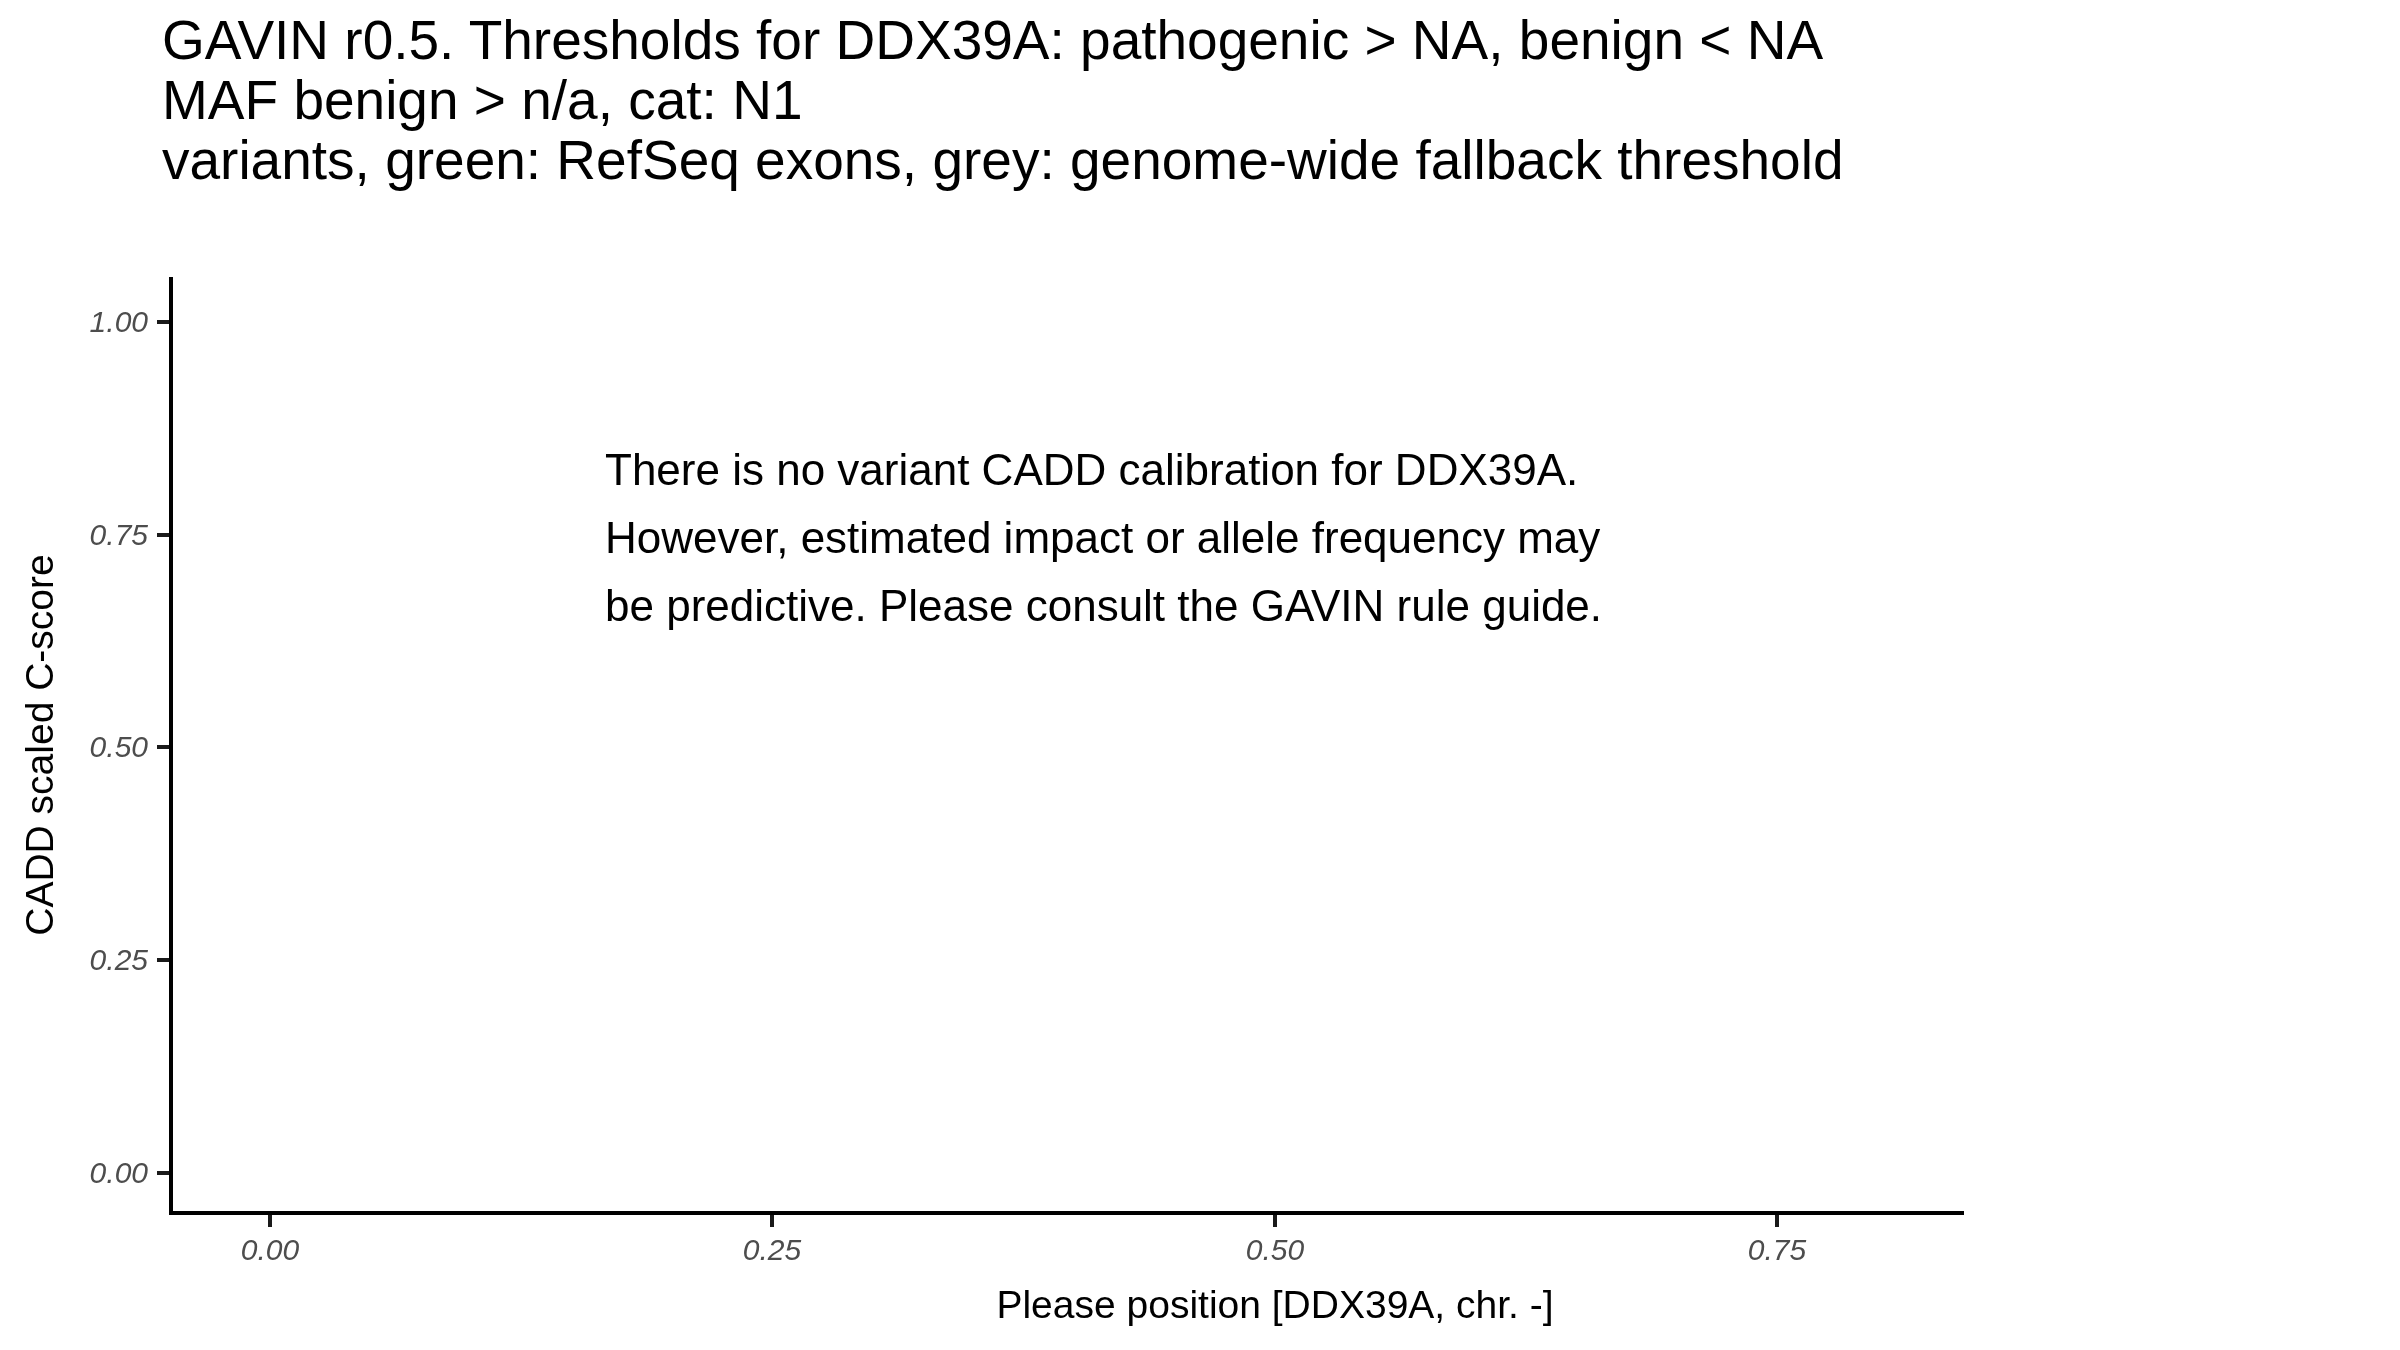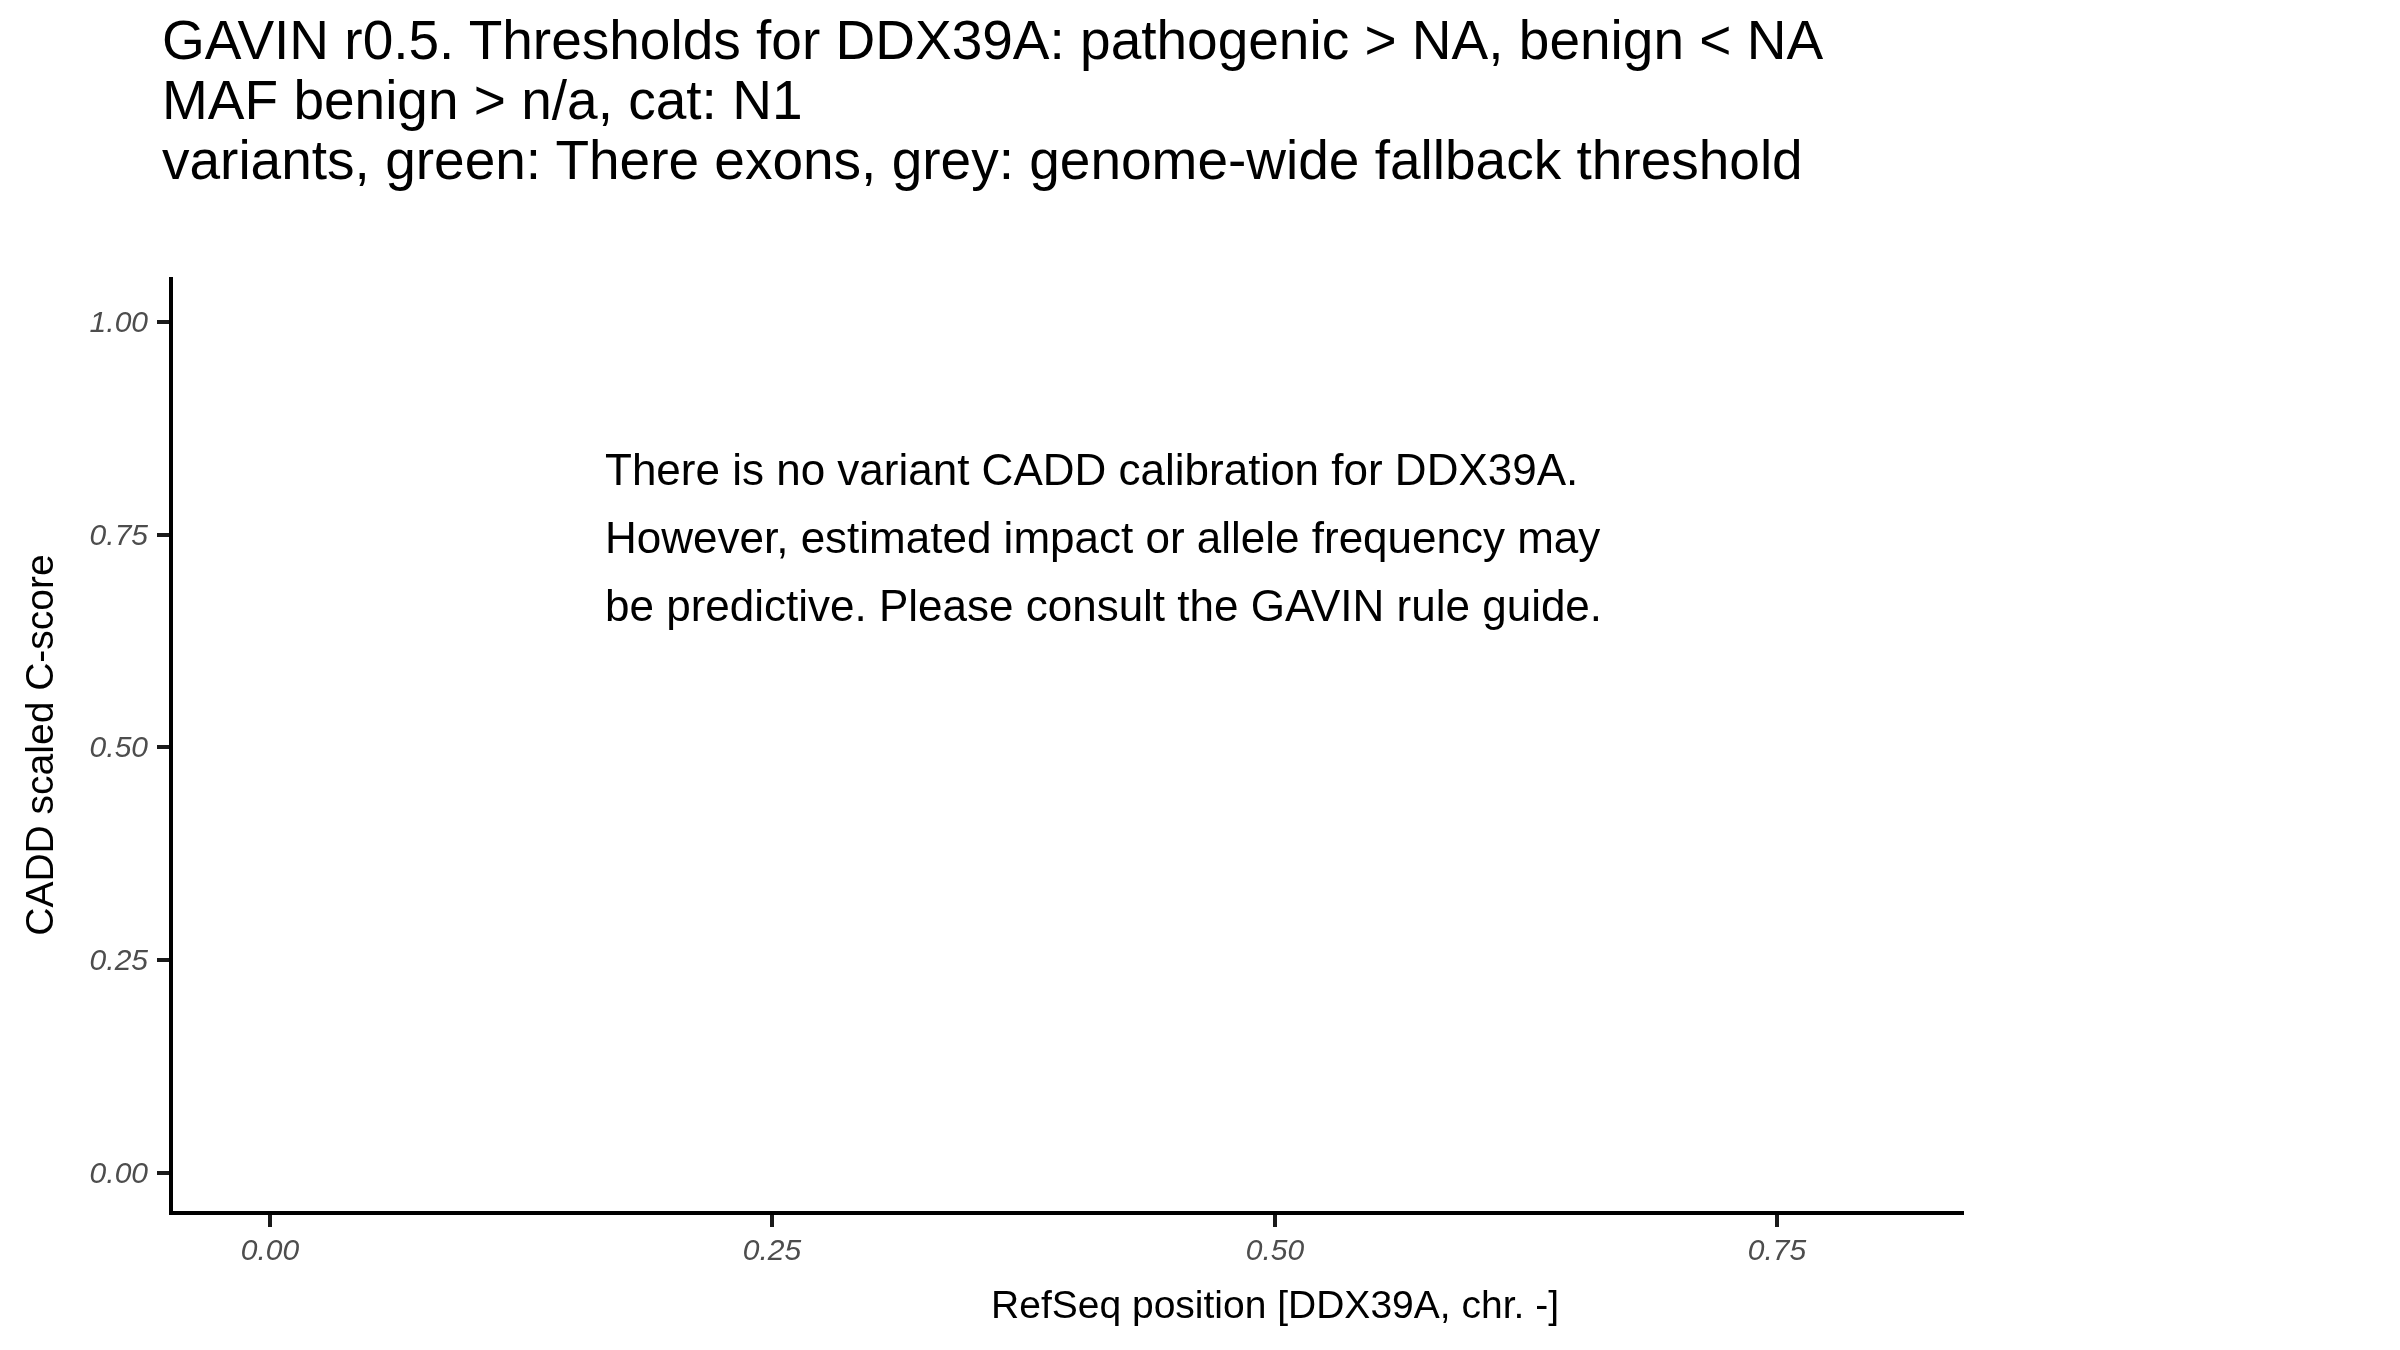--- a/index.html
+++ b/index.html
@@ -107,21 +107,21 @@
   }
 </style>
 </head>
 <body>
 
 <div id="figure">
 
   <div class="plot-title">
     <div>GAVIN r0.5. Thresholds for DDX39A: pathogenic &gt; NA, benign &lt; NA</div>
     <div>MAF benign &gt; n/a, cat: N1</div>
-    <div>variants, green: There exons, grey: genome-wide fallback threshold</div>
+    <div>variants, green: RefSeq exons, grey: genome-wide fallback threshold</div>
   </div>
 
   <div class="panel"></div>
 
   <div class="axis-line vert"></div>
   <div class="axis-line horiz"></div>
 
   <div class="tick ytick y0"></div>
   <div class="tick ytick y1"></div>
   <div class="tick ytick y2"></div>
@@ -140,21 +140,21 @@
   <div class="tick-label ylab y3">0.25</div>
   <div class="tick-label ylab y4">0.00</div>
 
   <div class="tick-label xlab x0">0.00</div>
   <div class="tick-label xlab x1">0.25</div>
   <div class="tick-label xlab x2">0.50</div>
   <div class="tick-label xlab x3">0.75</div>
   <div class="tick-label xlab x4">1.00</div>
 
   <div class="axis-title y-axis-title">CADD scaled C-score</div>
-  <div class="axis-title x-axis-title">RefSeq position [DDX39A, chr. -]</div>
+  <div class="axis-title x-axis-title">Please position [DDX39A, chr. -]</div>
 
   <div class="annotation">
     <div>There is no variant CADD calibration for DDX39A.</div>
     <div>However, estimated impact or allele frequency may</div>
     <div>be predictive. Please consult the GAVIN rule guide.</div>
   </div>
 
 </div>
 
 </body></html>

